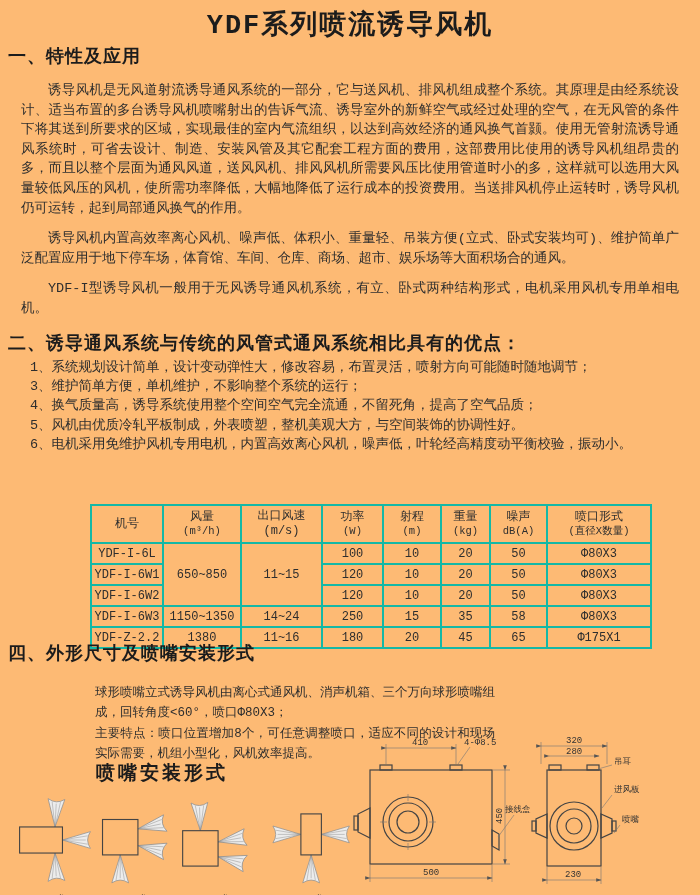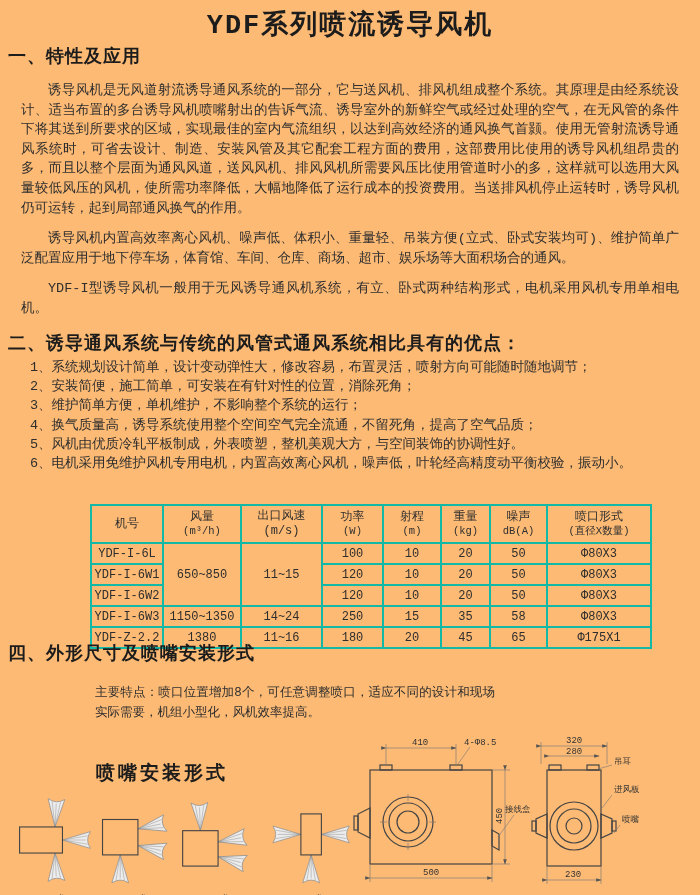--- a/index.html
+++ b/index.html
@@ -66,21 +66,20 @@
   <h2 class="sec-heading s1-heading">一、特性及应用</h2>
   <div class="s1-body">
     <p>诱导风机是无风道射流诱导通风系统的一部分，它与送风机、排风机组成整个系统。其原理是由经系统设计、适当布置的多台诱导风机喷嘴射出的告诉气流、诱导室外的新鲜空气或经过处理的空气，在无风管的条件下将其送到所要求的区域，实现最佳的室内气流组织，以达到高效经济的通风换气首颢。使用无管射流诱导通风系统时，可省去设计、制造、安装风管及其它配套工程方面的费用，这部费用比使用的诱导风机组昂贵的多，而且以整个层面为通风风道，送风风机、排风风机所需要风压比使用管道时小的多，这样就可以选用大风量较低风压的风机，使所需功率降低，大幅地降低了运行成本的投资费用。当送排风机停止运转时，诱导风机仍可运转，起到局部通风换气的作用。</p>
     <p>诱导风机内置高效率离心风机、噪声低、体积小、重量轻、吊装方便(立式、卧式安装均可)、维护简单广泛配置应用于地下停车场，体育馆、车间、仓库、商场、超市、娱乐场等大面积场合的通风。</p>
     <p>YDF-I型诱导风机一般用于无风诱导通风机系统，有立、卧式两种结构形式，电机采用风机专用单相电机。</p>
   </div>
 
   <h2 class="sec-heading s2-heading">二、诱导通风系统与传统的风管式通风系统相比具有的优点：</h2>
   <div class="s2-list">
     <p>1、系统规划设计简单，设计变动弹性大，修改容易，布置灵活，喷射方向可能随时随地调节；</p>
-    <p>2、安装简便，施工简单，可安装在有针对性的位置，消除死角；</p>
     <p>3、维护简单方便，单机维护，不影响整个系统的运行；</p>
     <p>4、换气质量高，诱导系统使用整个空间空气完全流通，不留死角，提高了空气品质；</p>
     <p>5、风机由优质冷轧平板制成，外表喷塑，整机美观大方，与空间装饰的协调性好。</p>
     <p>6、电机采用免维护风机专用电机，内置高效离心风机，噪声低，叶轮经高精度动平衡校验，振动小。</p>
   </div>
 
 
   <table class="perf">
     <colgroup>
       <col style="width:72px">
@@ -149,20 +148,21 @@
         <td>20</td>
         <td>45</td>
         <td>65</td>
         <td>Φ175X1</td>
       </tr>
     </tbody>
   </table>
 
   <h2 class="sec-heading s4-heading">四、外形尺寸及喷嘴安装形式</h2>
   <div class="s4-body">
+    <p>球形喷嘴立式诱导风机由离心式通风机、消声机箱、三个万向球形喷嘴组成，回转角度&lt;60°，喷口Φ80X3；</p>
     <p>主要特点：喷口位置增加8个，可任意调整喷口，适应不同的设计和现场实际需要，机组小型化，风机效率提高。</p>
   </div>
 
   <div class="nozzle-block">
     <h3 class="nozzle-heading">喷嘴安装形式</h3>
     <div class="forms-row">
 
       <div class="fig">
         <svg width="82" height="100" viewBox="0 0 88 100">
           <g transform="translate(44,36) rotate(183)">

